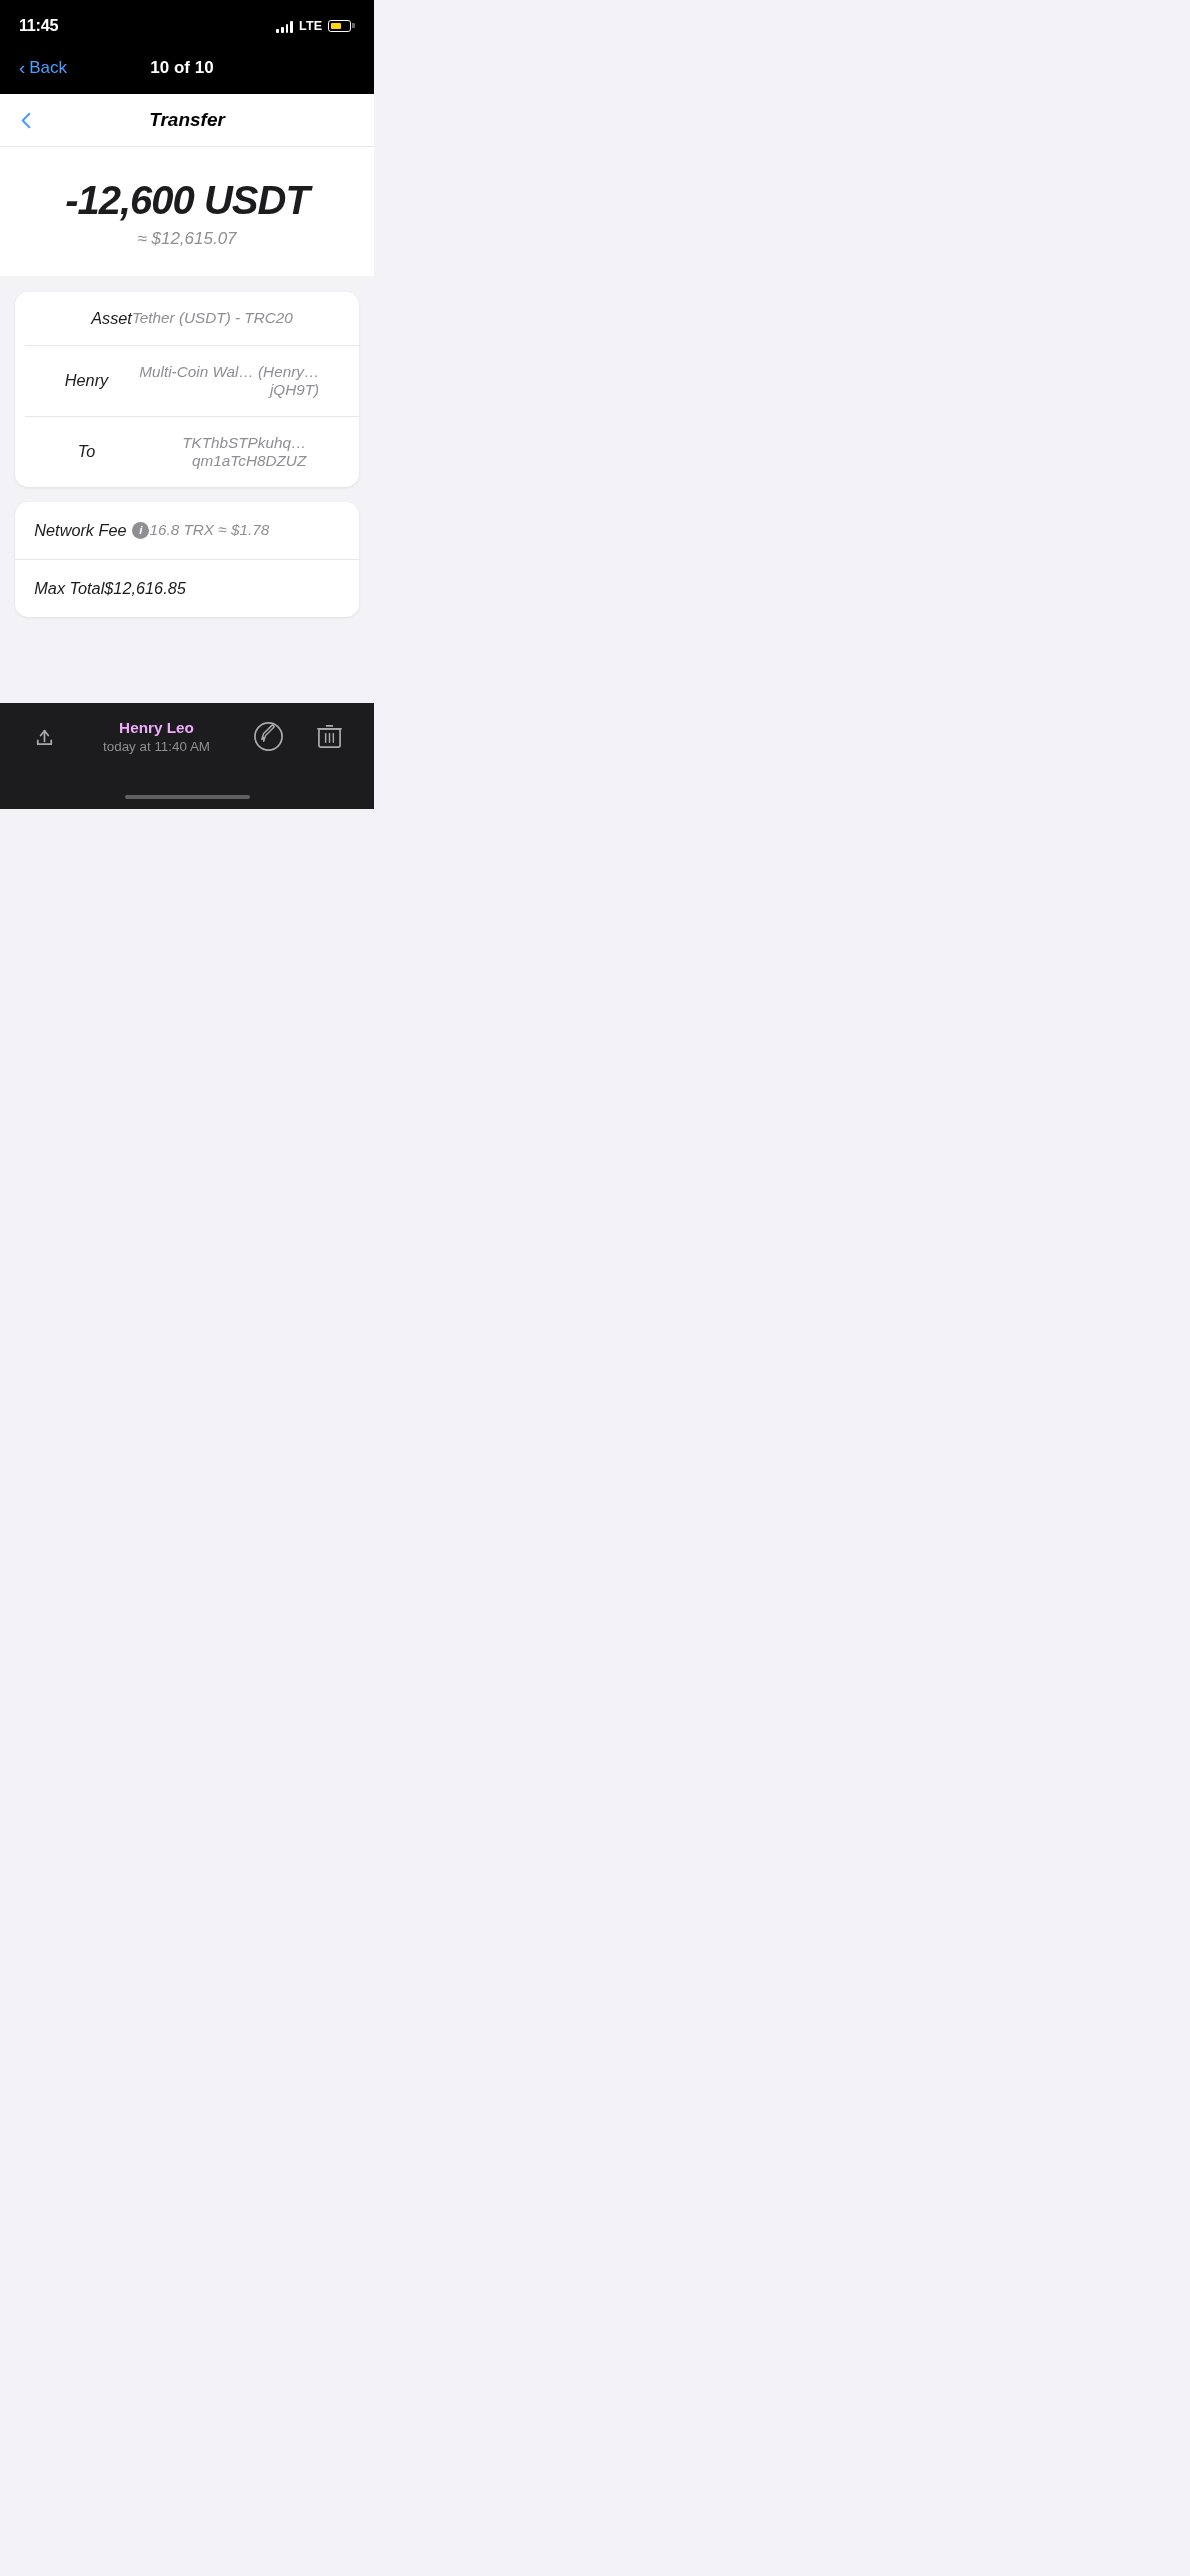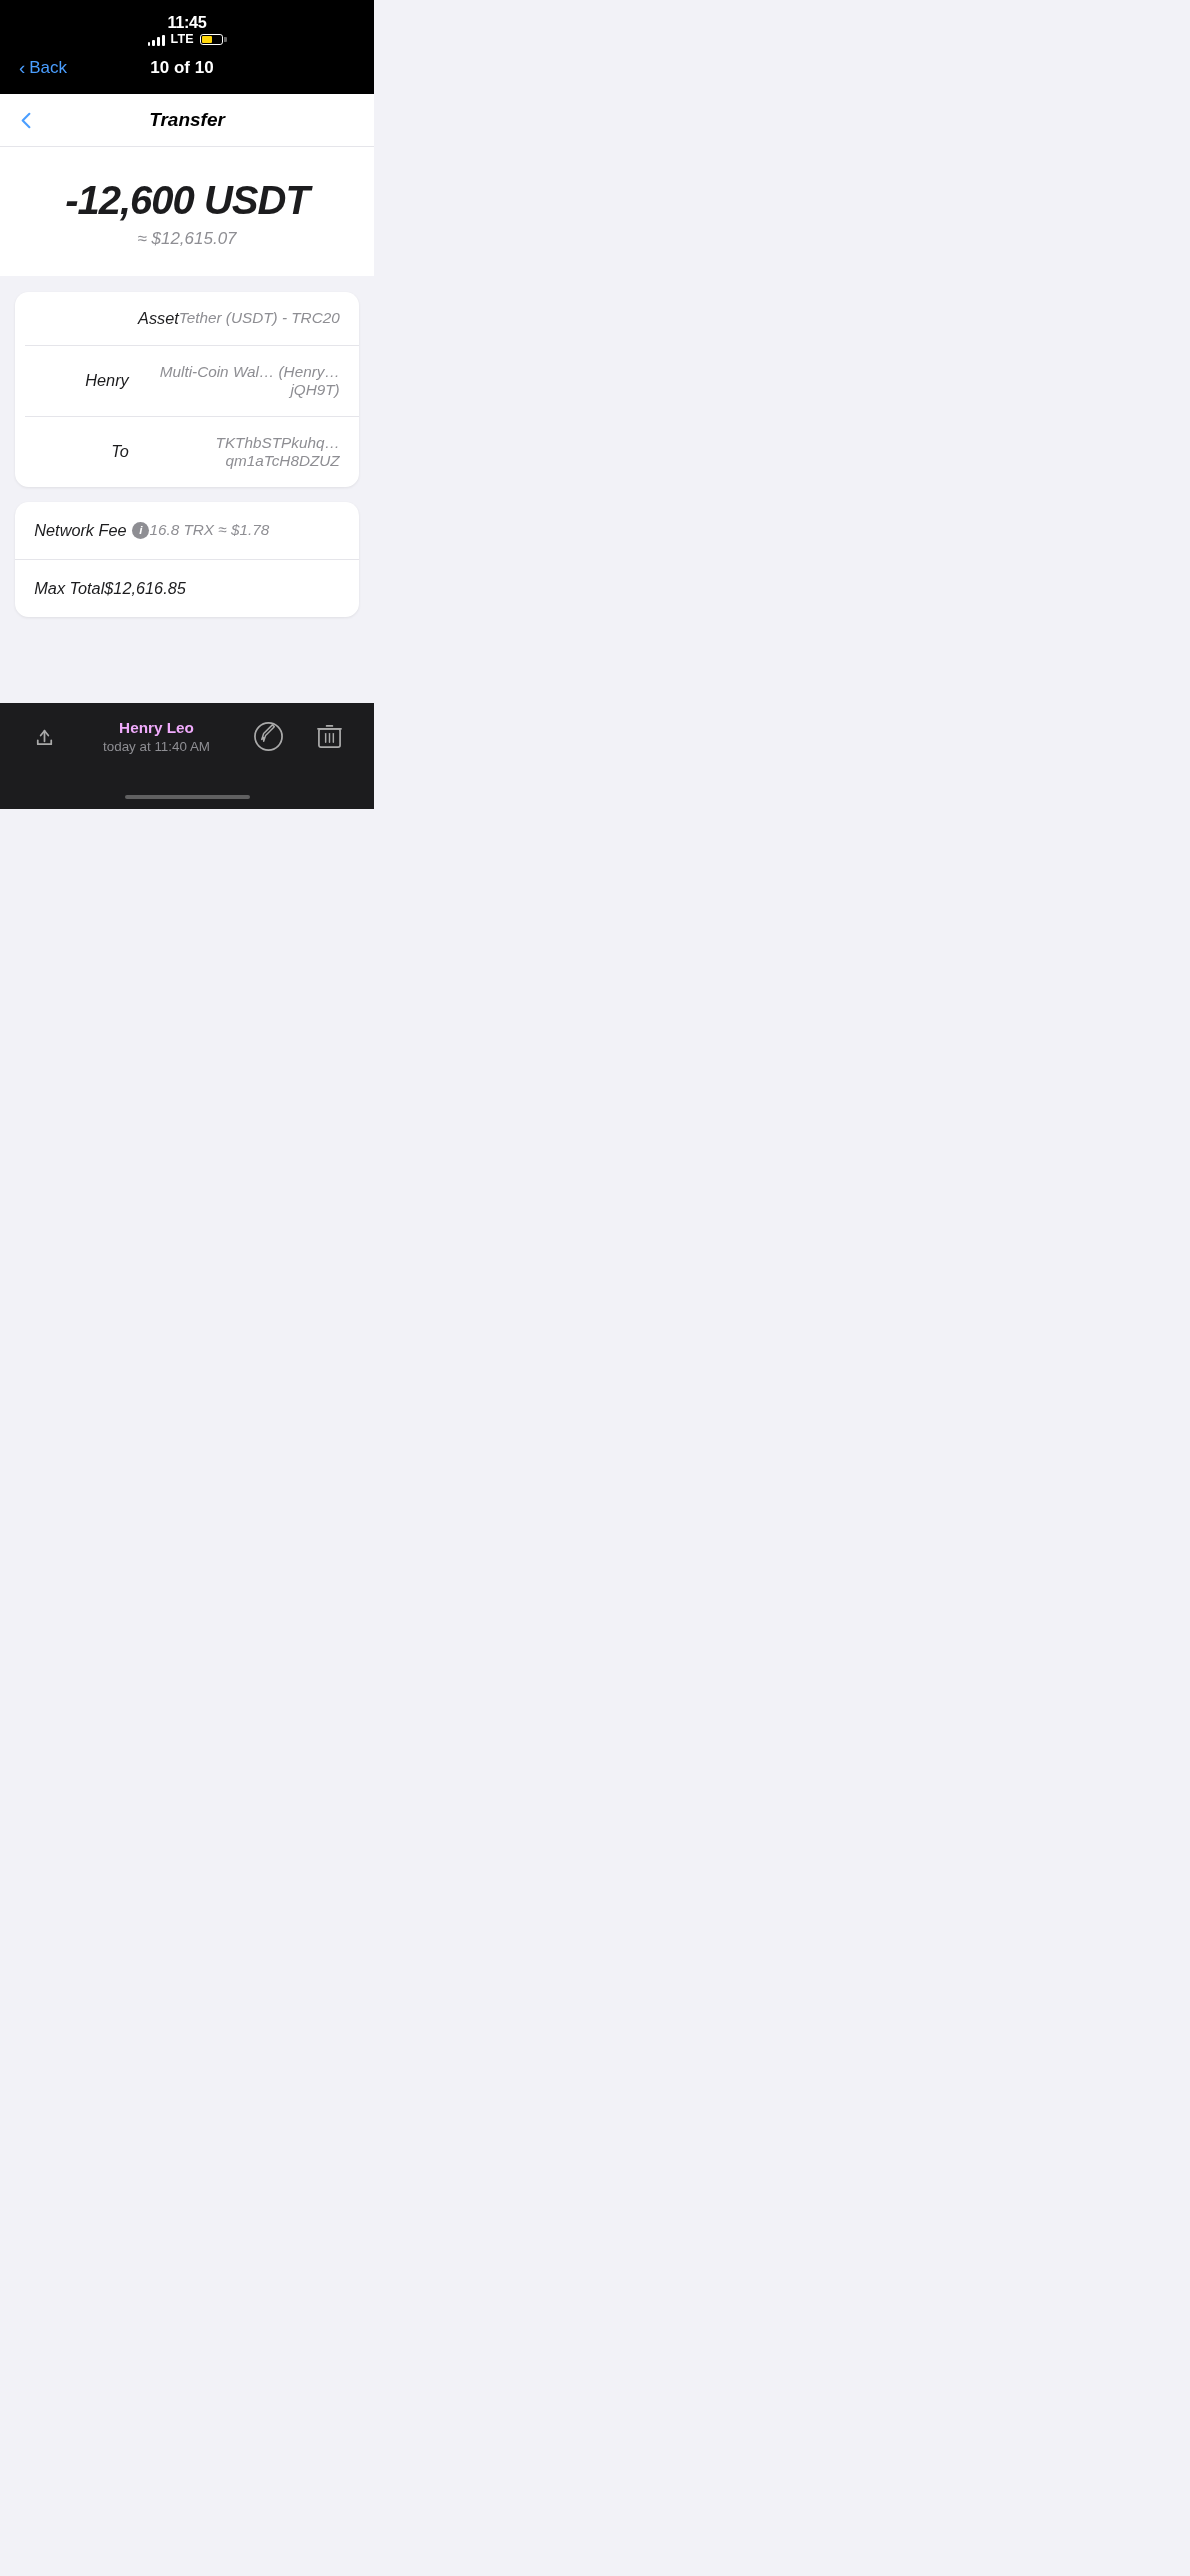--- a/index.html
+++ b/index.html
@@ -21,21 +21,20 @@
 
     
     .status-bar {
       background: #000;
       color: #fff;
       display: flex;
       justify-content: space-between;
       align-items: center;
       padding: 13.4px 19px 9.6px;
       height: 48px;
-      flex-direction: column;
     }
 
     .status-time {
       font-size: 16.3px;
       font-weight: 600;
       letter-spacing: -0.3px;
     }
 
     .status-icons {
       display: flex;
@@ -205,21 +204,21 @@
     .details-card {
       background: #fff;
       border-radius: 13.4px;
       margin: 15.3px 15.3px 0;
       overflow: hidden;
       box-shadow: 0 1px 2.9px rgba(0,0,0,0.08);
     }
 
     .detail-row {
       display: flex;
-      justify-content: flex-end;
+      justify-content: center;
       align-items: center;
       padding: 17px 19px;
       border-bottom: 1px solid #e5e5ea;
       margin-left: 10px;
     }
 
     .detail-row:last-child {
       border-bottom: none;
     }
 

